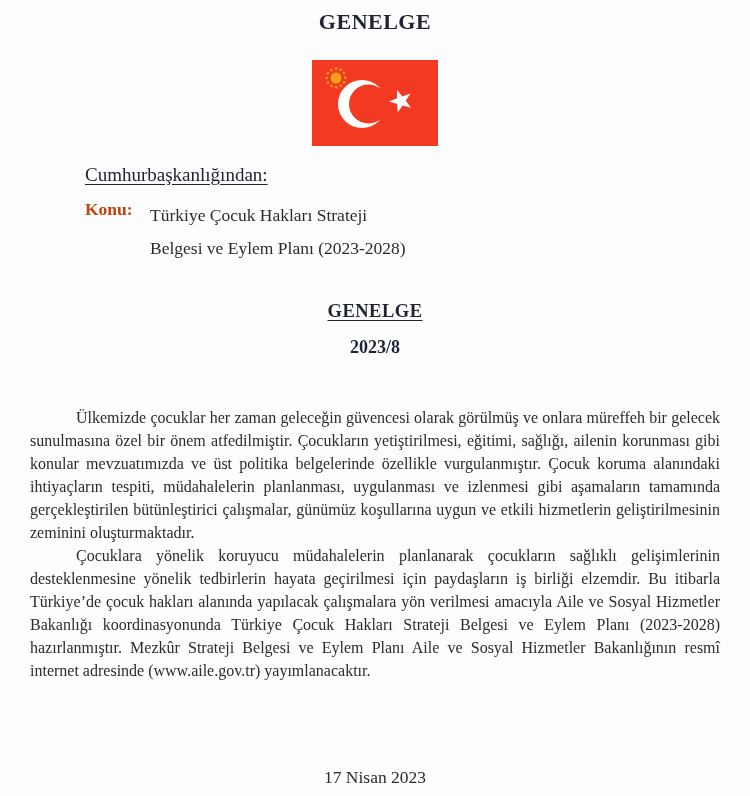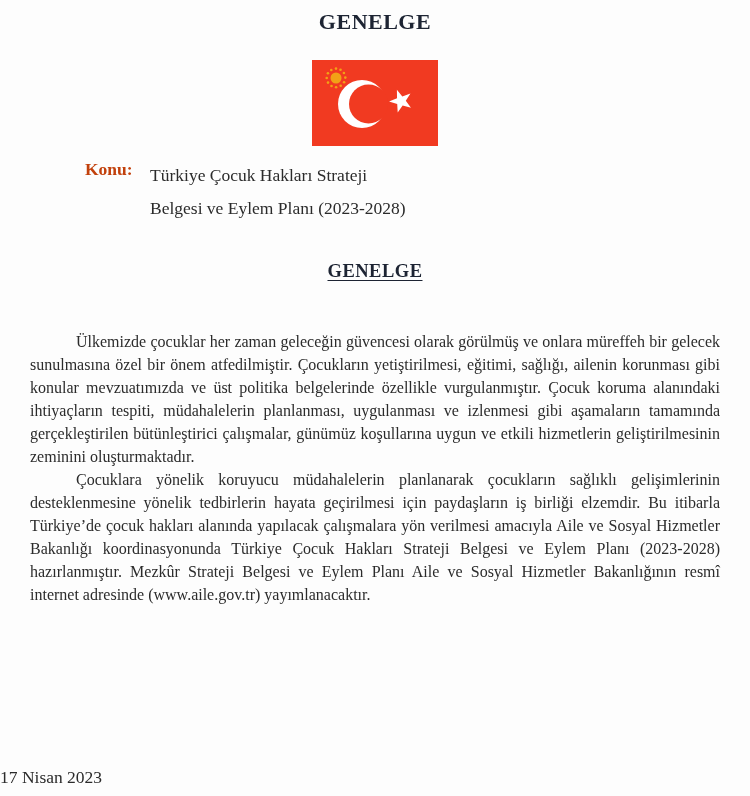--- a/index.html
+++ b/index.html
@@ -91,20 +91,21 @@
 
   .body-text p {
     text-indent: 46px;
   }
 
   .doc-date {
     position: absolute;
     left: 0;
     right: 0;
     bottom: 8px;
+    text-align: center;
     font-size: 17.5px;
     color: #2b2b2b;
   }
 </style>
 </head>
 <body>
 
 <div class="page">
 
   <div class="top-title">GENELGE</div>
@@ -135,33 +136,35 @@
         <circle cx="50" cy="44" r="24" fill="#ffffff"></circle>
         <circle cx="56.5" cy="44" r="19.5" fill="#f13a21"></circle>
       </g>
 
       <g transform="translate(89,41) rotate(-20)">
         <polygon fill="#ffffff" points="0,-12 2.82,-3.88 11.41,-3.71 4.57,1.48 7.05,9.71 0,4.8 -7.05,9.71 -4.57,1.48 -11.41,-3.71 -2.82,-3.88"></polygon>
       </g>
     </svg>
   </div>
 
+  <div class="sender">Cumhurbaşkanlığından:</div>
 
   <div class="subject-block">
     <span class="subject-label">Konu:</span>
     <span class="subject-value">
       <span>Türkiye Çocuk Hakları Strateji</span><br>
       <span>Belgesi ve Eylem Planı (2023-2028)</span>
     </span>
   </div>
 
   <div class="center-heading">
     <span class="underlined">GENELGE</span>
   </div>
 
+  <div class="circular-number">2023/8</div>
 
   <div class="body-text">
     <p>Ülkemizde çocuklar her zaman geleceğin güvencesi olarak görülmüş ve onlara müreffeh bir gelecek sunulmasına özel bir önem atfedilmiştir. Çocukların yetiştirilmesi, eğitimi, sağlığı, ailenin korunması gibi konular mevzuatımızda ve üst politika belgelerinde özellikle vurgulanmıştır. Çocuk koruma alanındaki ihtiyaçların tespiti, müdahalelerin planlanması, uygulanması ve izlenmesi gibi aşamaların tamamında gerçekleştirilen bütünleştirici çalışmalar, günümüz koşullarına uygun ve etkili hizmetlerin geliştirilmesinin zeminini oluşturmaktadır.</p>
     <p>Çocuklara yönelik koruyucu müdahalelerin planlanarak çocukların sağlıklı gelişimlerinin desteklenmesine yönelik tedbirlerin hayata geçirilmesi için paydaşların iş birliği elzemdir. Bu itibarla Türkiye’de çocuk hakları alanında yapılacak çalışmalara yön verilmesi amacıyla Aile ve Sosyal Hizmetler Bakanlığı koordinasyonunda Türkiye Çocuk Hakları Strateji Belgesi ve Eylem Planı (2023-2028) hazırlanmıştır. Mezkûr Strateji Belgesi ve Eylem Planı Aile ve Sosyal Hizmetler Bakanlığının resmî internet adresinde (www.aile.gov.tr) yayımlanacaktır.</p>
   </div>
 
   <div class="doc-date">17 Nisan 2023</div>
 
 </div>
 

